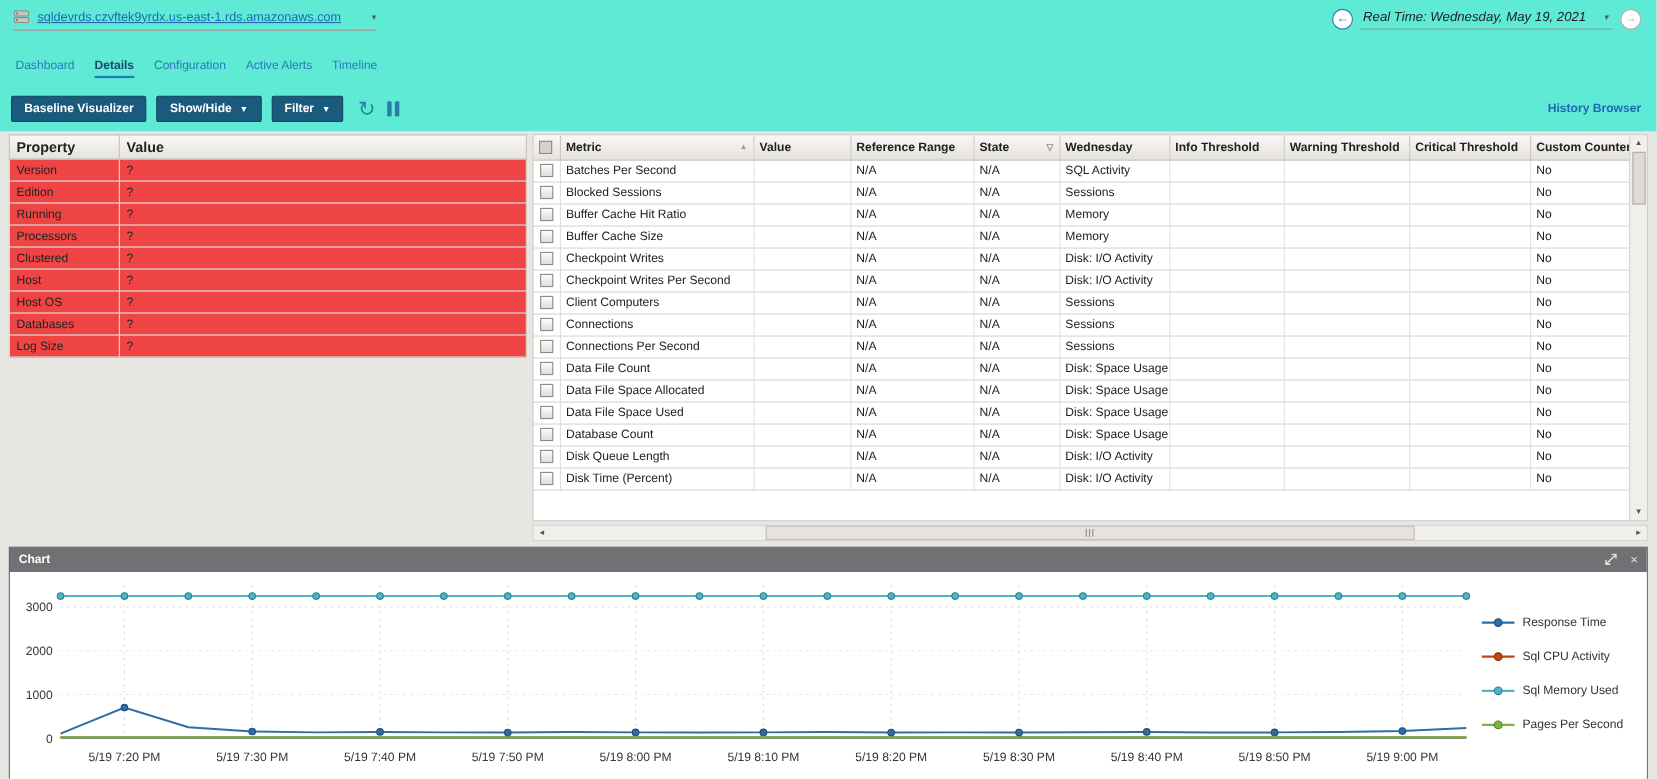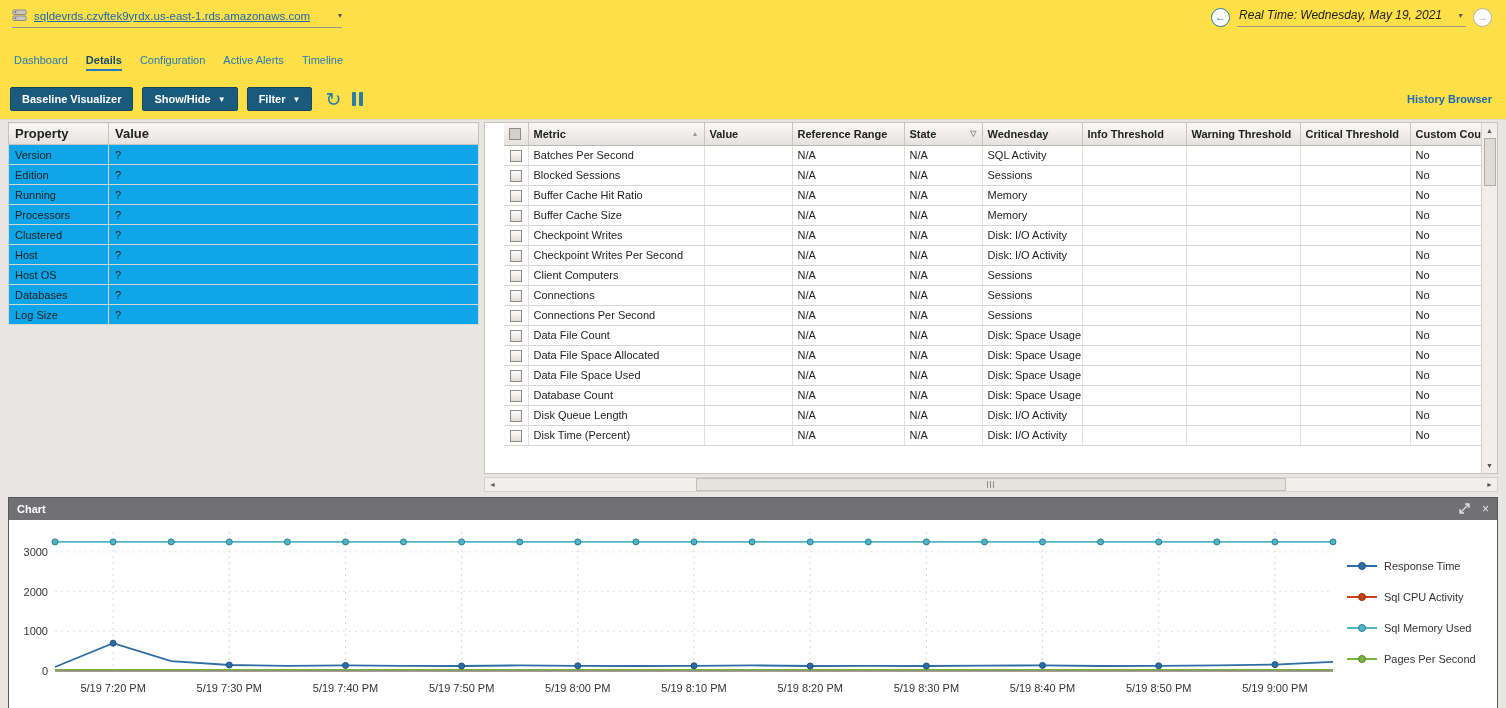--- a/index.html
+++ b/index.html
@@ -4,21 +4,21 @@
 <style>
   * { box-sizing: border-box; }
   html, body { margin: 0; padding: 0; }
   body {
     width: 1506px; height: 708px; position: relative; overflow: hidden;
     font-family: "Liberation Sans", sans-serif; font-size: 11px; color: #222;
     background: #e8e6e2;
   }
   
   .topbar { position: absolute; left: 0; top: 0; width: 1506px; height: 120px;
-            background: #fde047; border-bottom: 1px solid #dcd9d4; }
+            background: #5eead4; border-bottom: 1px solid #dcd9d4; }
   .server-select { position: absolute; left: 12px; top: 9px; width: 330px;
     display: flex; align-items: center; gap: 7px; padding-bottom: 5px;
     border-bottom: 1px solid #9a9792; cursor: pointer; }
   .server-name { color: #2069b2; text-decoration: underline; font-size: 11.5px; white-space: nowrap; }
   .chev { color: #555; font-size: 8px; }
   .server-select .chev { margin-left: auto; }
   .realtime { position: absolute; right: 14px; top: 8px; display: flex; align-items: center; gap: 7px; }
   .circle-btn { width: 19px; height: 19px; border: 1.5px solid #2a7da6; border-radius: 50%;
     color: #2a7da6; display: inline-flex; align-items: center; justify-content: center;
     font-size: 11px; line-height: 1; cursor: pointer; background: #fff; }
@@ -36,25 +36,25 @@
   .caret { font-size: 8px; }
   .refresh { color: #2a7da6; font-size: 19px; line-height: 1; margin-left: 4px; cursor: pointer; }
   .pause { display: inline-flex; gap: 3px; margin-left: 2px; cursor: pointer; }
   .pause span { width: 4px; height: 14px; background: #2a7da6; border-radius: 1px; }
   .history { margin-left: auto; color: #2069b2; font-weight: bold; margin-right: 4px; cursor: pointer; }
   
   .props-panel { position: absolute; left: 8px; top: 122px; width: 470px; }
   table.props { border-collapse: collapse; width: 100%; table-layout: fixed; }
   .props th { background: linear-gradient(#f9f8f6, #e5e2de); border: 1px solid #c6c3be;
     text-align: left; font-size: 13px; padding: 3px 6px; height: 21px; }
-  .props td { border: 1px solid #d9d6d1; padding: 2px 6px; height: 20px; font-size: 11px; background: #0ea5e9; }
+  .props td { border: 1px solid #d9d6d1; padding: 2px 6px; height: 20px; font-size: 11px; background: #ef4444; }
   
   .metrics-panel { position: absolute; left: 484px; top: 122px; width: 1014px; height: 352px;
     background: #fff; border: 1px solid #c6c3be; overflow: hidden; display: flex; }
-  .grid-area { width: 998px; overflow: hidden; padding-left: 19px; }
+  .grid-area { width: 998px; overflow: hidden; }
   table.grid { border-collapse: collapse; table-layout: fixed; width: 998px; }
   .grid th { background: linear-gradient(#f9f8f6, #e5e2de); border-right: 1px solid #c9c6c1;
     border-bottom: 1px solid #b9b6b1; text-align: left; padding: 3px 5px; font-size: 11px;
     height: 22px; white-space: nowrap; overflow: hidden; cursor: pointer; }
   .grid td { border-right: 1px solid #e3e0db; border-bottom: 1px solid #d9d6d1;
     padding: 2px 5px; height: 20px; font-size: 11px; white-space: nowrap; overflow: hidden; }
   .th-inner { display: flex; align-items: center; justify-content: space-between; }
   .sort { color: #999; font-size: 7px; margin-left: 3px; }
   .filt { color: #8a8782; font-size: 8px; margin-left: 3px; }
   .cbcell { text-align: center; }

